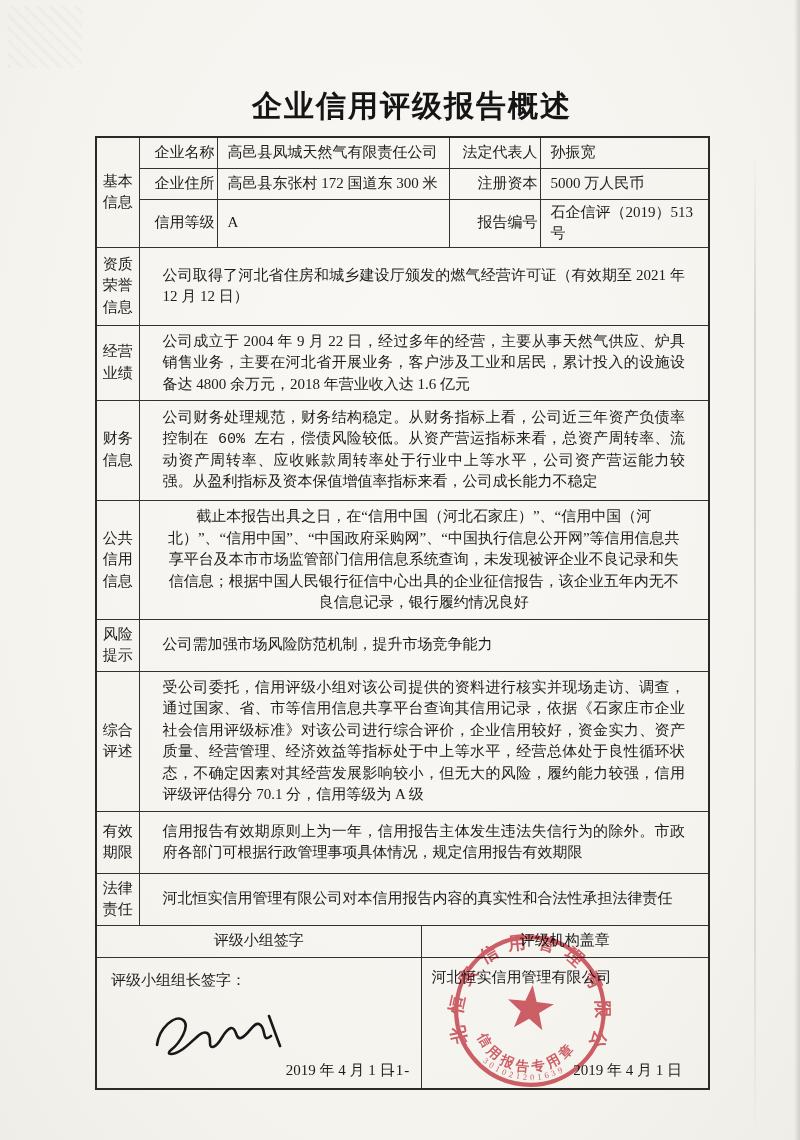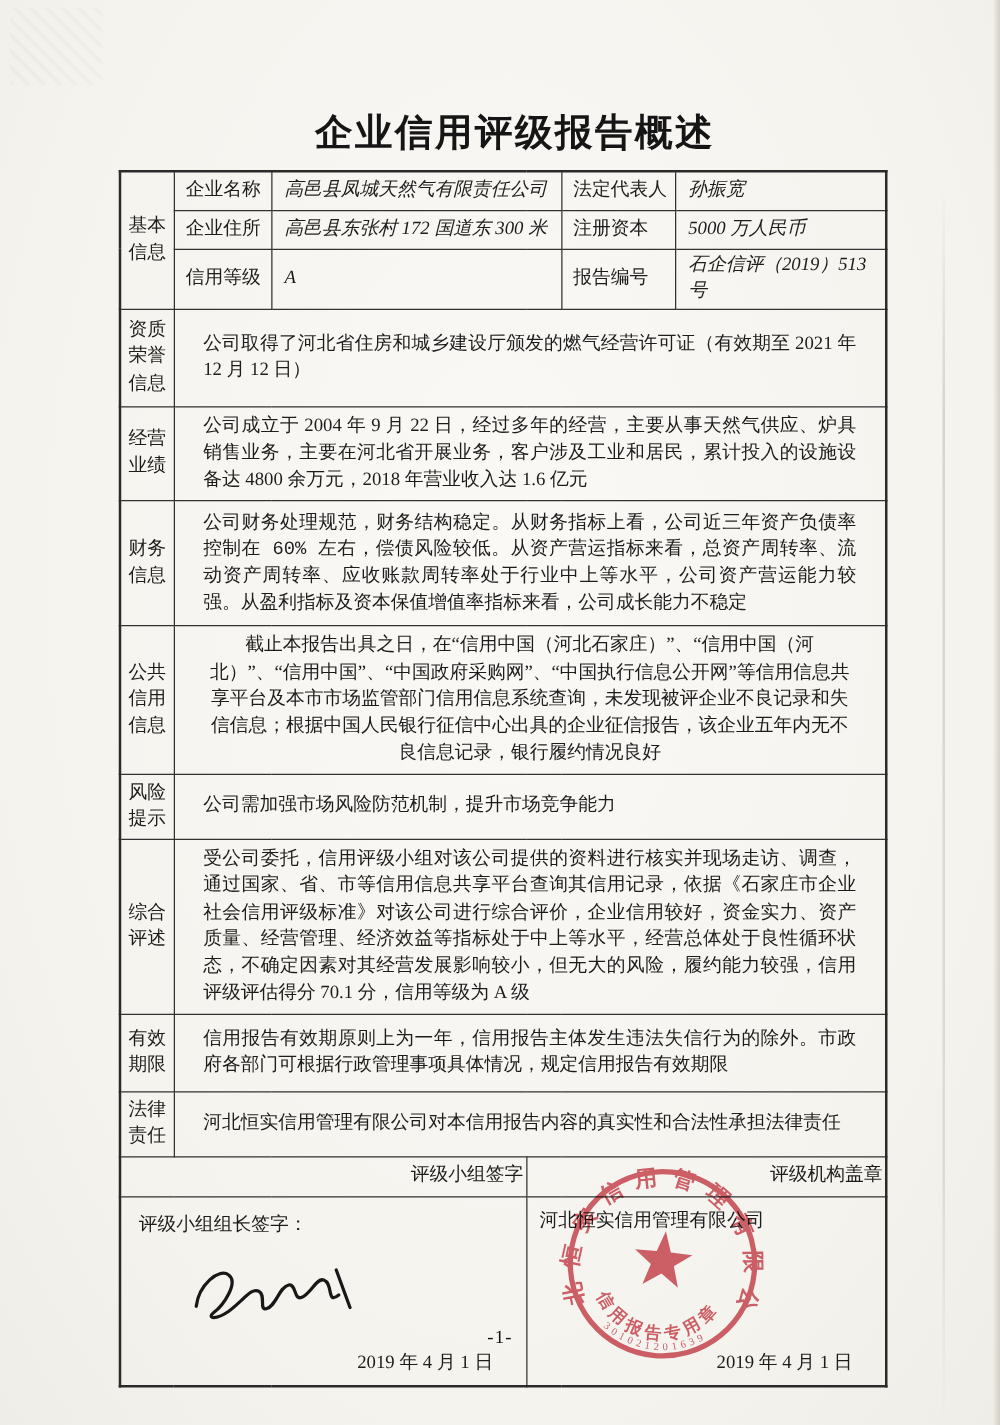--- a/index.html
+++ b/index.html
@@ -33,34 +33,34 @@
   table.report td{
     border:1.6px solid #323232;
     vertical-align:middle;
     line-height:21.5px;
   }
   table.report{border:2px solid #2a2a2a;}
   td.sec{
     text-align:center;word-break:break-all;
     padding:4px 1px;line-height:23px;letter-spacing:0;
   }
-  td.fld{padding:2px 2px 2px 9px;}
-  td.val{padding:2px 10px;font-style:italic;}
+  td.fld{padding:2px 2px 2px 9px;text-align:right;}
+  td.val{padding:2px 10px;}
   td.content{padding:5px 23px;text-align:justify;}
   tr.basic td{height:31px;}
   tr.s-quals td{height:78px;}
   tr.s-perf td{height:64px;}
   tr.s-fin td{height:100px;font-family:Liberation Mono, monospace;}
   tr.s-public td{height:96px;text-align:center;}
   tr.s-risk td{height:42px;}
   tr.s-summary td{height:124px;}
   tr.s-valid td{height:62px;}
   tr.s-legal td{height:50px;}
-  tr.shead td{height:32px;text-align:right;padding:2px;}
-  tr.sarea td{height:152px;vertical-align:top;position:relative;padding:0;}
+  tr.shead td{height:32px;text-align:center;padding:2px;}
+  tr.sarea td{height:132px;vertical-align:top;position:relative;padding:0;}
 
   .leader-label{display:block;margin:12px 0 0 14px;font-size:15px;}
   .sig-svg{position:absolute;left:52px;top:42px;}
   .date{position:absolute;bottom:7px;right:26px;font-size:15px;white-space:nowrap;}
   .org-name{margin:9px 0 0 10px;font-size:15px;position:relative;z-index:1;white-space:nowrap;}
   .seal{
     position:absolute;left:24px;top:-31px;width:168px;height:168px;
     transform:rotate(6deg);opacity:.84;mix-blend-mode:multiply;z-index:2;
     pointer-events:none;
   }

